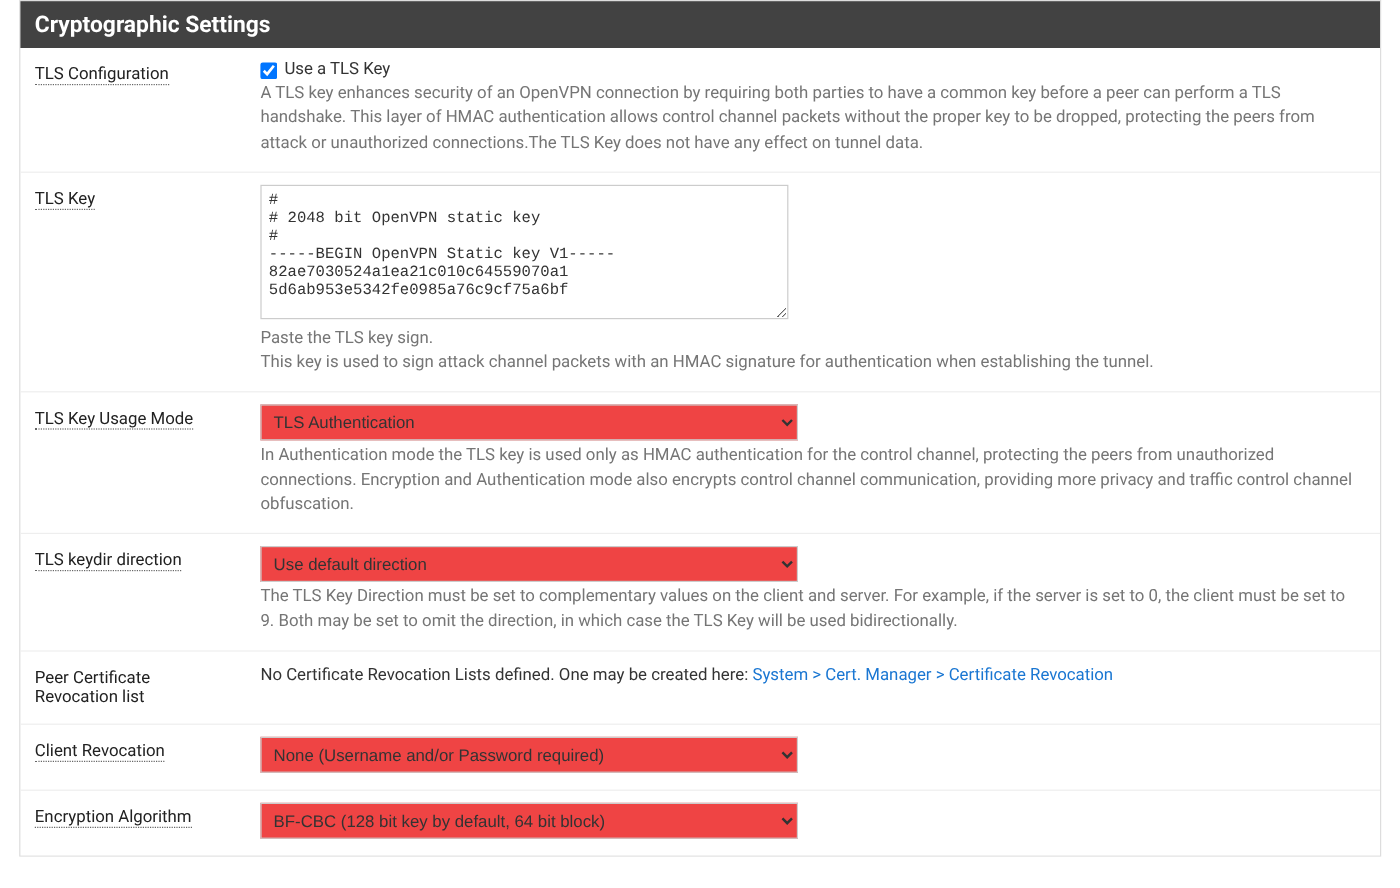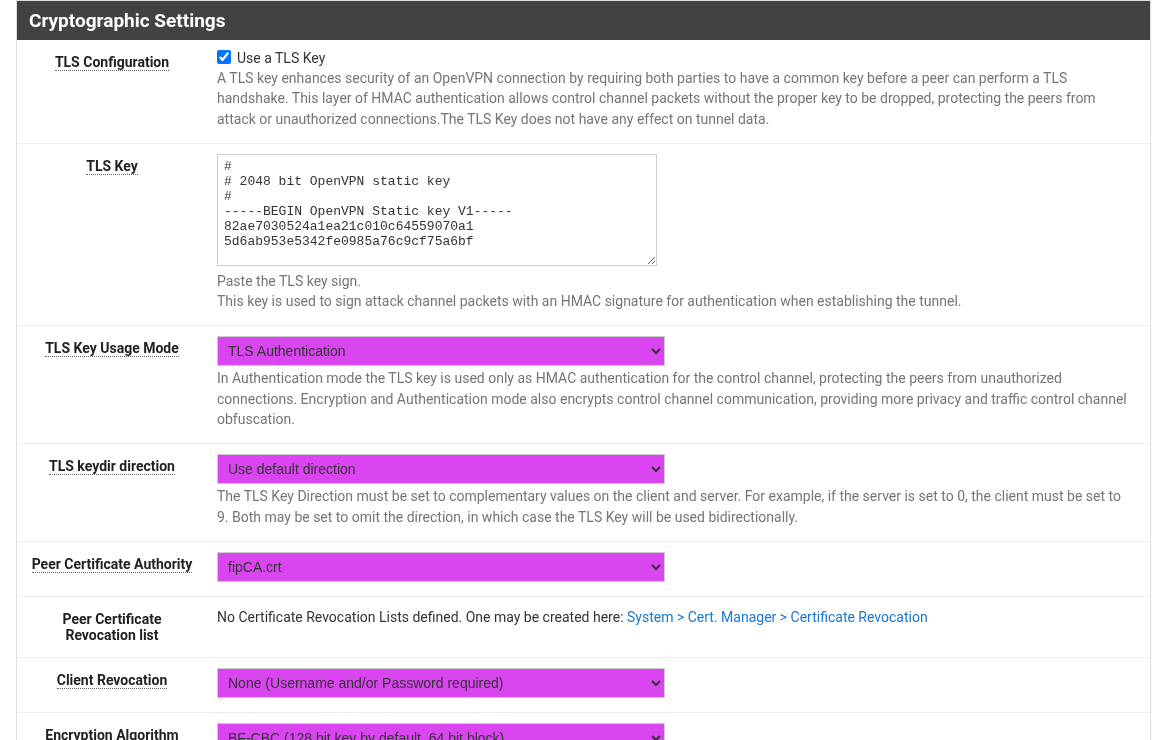--- a/index.html
+++ b/index.html
@@ -23,42 +23,42 @@
     font-size: 19px;
   }
   .form-row {
     display: flex;
     border-bottom: 1px solid #eee;
     padding: 10px 0 14px 0;
   }
   .form-label {
     width: 190px;
     flex-shrink: 0;
-    text-align: center;
+    text-align: left;
     padding: 4px 12px 0 12px;
-    font-weight: bold;
+    font-weight: normal;
     color: #212121;
   }
   .form-label span {
     border-bottom: 1px dotted #666;
     cursor: help;
   }
   .form-control {
     flex: 1;
     padding: 0 16px 0 10px;
   }
   .help-text {
     color: #757575;
     font-size: 14px;
     margin-top: 2px;
     line-height: 1.45;
   }
   .checkbox-line {
     display: flex;
-    align-items: flex-start;
+    align-items: flex-end;
     gap: 6px;
   }
   input[type="checkbox"] {
     width: 14px;
     height: 14px;
     margin: 0;
   }
   textarea {
     width: 440px;
     height: 112px;
@@ -68,21 +68,21 @@
     resize: both;
     border: 1px solid #ccc;
     color: #333;
     overflow-y: scroll;
   }
   select {
     width: 448px;
     height: 30px;
     padding: 2px 6px;
     border: 1px solid #ccc;
-    background: #d946ef;
+    background: #ef4444;
     font-size: 14px;
     color: #333;
   }
   .link {
     color: #1976d2;
     text-decoration: none;
     cursor: pointer;
   }
   .plain-text {
     color: #333;
@@ -141,30 +141,20 @@
       <span>TLS keydir direction</span>
     </div>
     <div class="form-control">
       <select>
         <option selected="">Use default direction</option>
       </select>
       <div class="help-text">The TLS Key Direction must be set to complementary values on the client and server. For example, if the server is set to 0, the client must be set to 9. Both may be set to omit the direction, in which case the TLS Key will be used bidirectionally.</div>
     </div>
   </div>
 
-  <div class="form-row">
-    <div class="form-label">
-      <span>Peer Certificate Authority</span>
-    </div>
-    <div class="form-control">
-      <select>
-        <option selected="">fipCA.crt</option>
-      </select>
-    </div>
-  </div>
 
   <div class="form-row">
     <div class="form-label">
       <span style="border-bottom:none">Peer Certificate Revocation list</span>
     </div>
     <div class="form-control">
       <div class="plain-text">
         <span>No Certificate Revocation Lists defined. One may be created here: </span><a class="link">System &gt; Cert. Manager &gt; Certificate Revocation</a>
       </div>
     </div>

